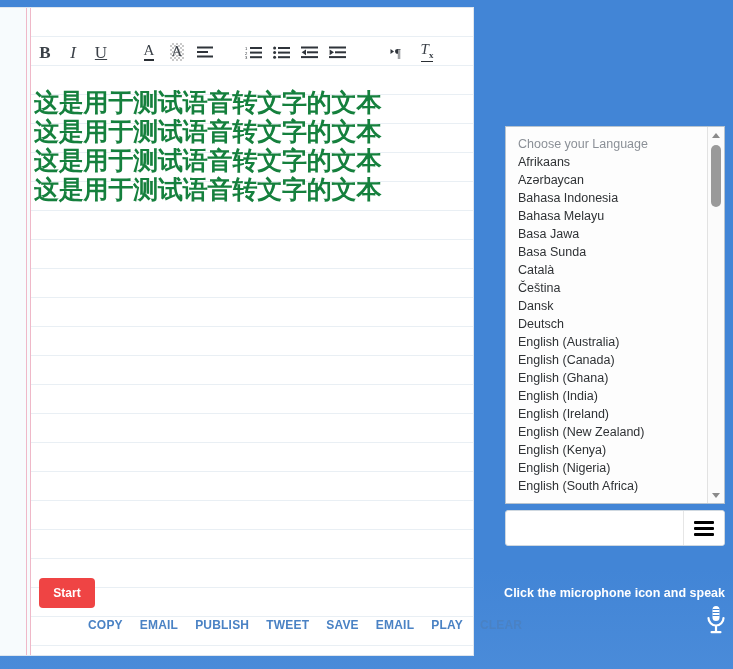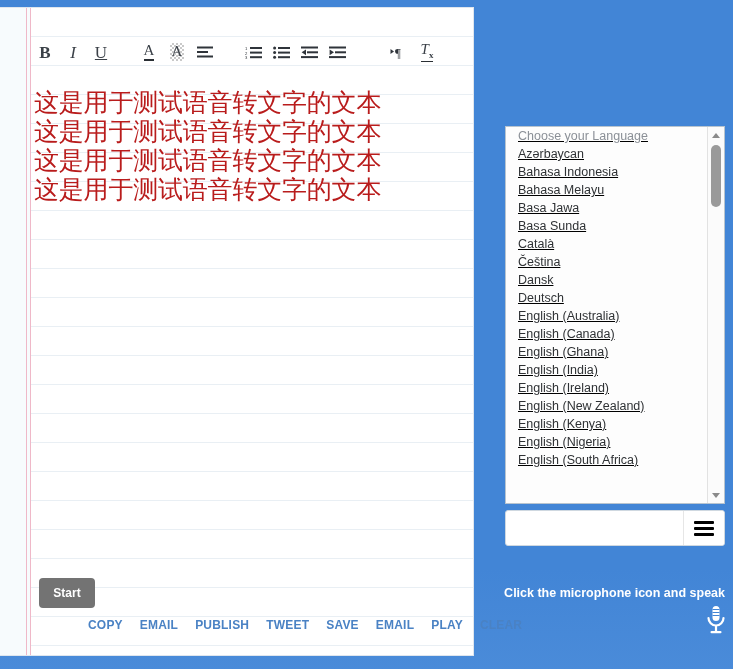--- a/index.html
+++ b/index.html
@@ -78,34 +78,34 @@
 
   
   #doc-text {
     position: absolute;
     left: 34px; top: 88px;
     width: 430px;
     z-index: 3;
   }
   .doc-line {
     font-family: "DejaVu Sans", sans-serif;
-    font-weight: normal;
+    font-weight: bold;
     font-size: 25px;
     line-height: 29px;
-    color: #b91c1c;
+    color: #15803d;
     white-space: nowrap;
     letter-spacing: -0.2px;
   }
 
   
   #start-button {
     position: absolute;
     left: 39px; top: 578px;
     width: 56px; height: 30px;
-    background: #737373;
+    background: #ef4444;
     border: none;
     border-radius: 4px;
     color: #ffffff;
     font-family: "Liberation Sans", sans-serif;
     font-weight: bold;
     font-size: 12px;
     cursor: pointer;
     z-index: 5;
     padding: 0;
   }
@@ -137,22 +137,21 @@
     width: 220px; height: 378px;
     background: #fdfdfd;
     border: 1px solid #b8c4cf;
     overflow: hidden;
     z-index: 6;
   }
   #lang-list {
     position: absolute;
     left: 0; top: 0; right: 17px; bottom: 0;
     overflow: hidden;
-    padding-top: 0;
-    text-decoration: underline;
+    padding-top: 8px;
   }
   .lang-item {
     height: 18px;
     line-height: 18px;
     padding-left: 12px;
     font-family: "Liberation Sans", sans-serif;
     font-size: 12.5px;
     color: #2f3235;
     white-space: nowrap;
     cursor: pointer;
@@ -375,20 +374,21 @@
   <span class="action-link">TWEET</span>
   <span class="action-link">SAVE</span>
   <span class="action-link">EMAIL</span>
   <span class="action-link">PLAY</span>
   <span class="action-link">CLEAR</span>
 </div>
 
 <div id="lang-panel">
   <div id="lang-list">
     <div class="lang-item placeholder">Choose your Language</div>
+    <div class="lang-item">Afrikaans</div>
     <div class="lang-item">Azərbaycan</div>
     <div class="lang-item">Bahasa Indonesia</div>
     <div class="lang-item">Bahasa Melayu</div>
     <div class="lang-item">Basa Jawa</div>
     <div class="lang-item">Basa Sunda</div>
     <div class="lang-item">Català</div>
     <div class="lang-item">Čeština</div>
     <div class="lang-item">Dansk</div>
     <div class="lang-item">Deutsch</div>
     <div class="lang-item">English (Australia)</div>

